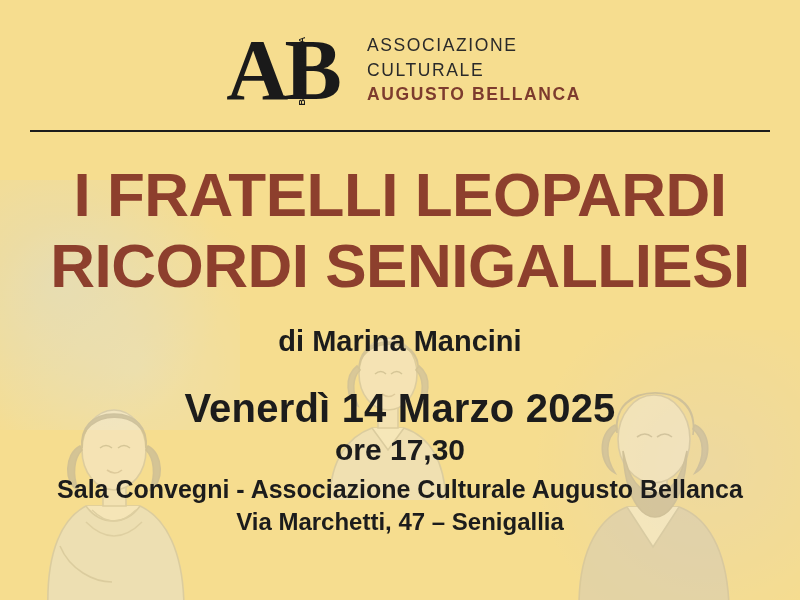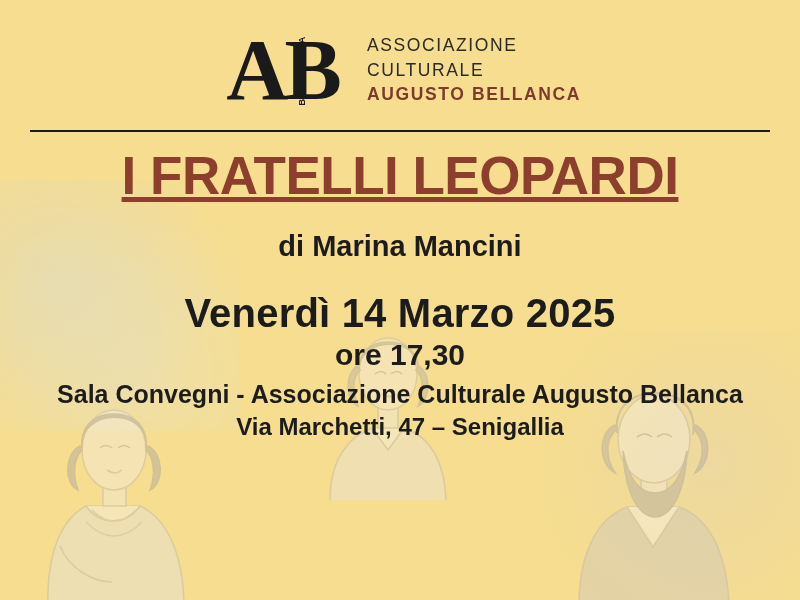--- a/index.html
+++ b/index.html
@@ -142,29 +142,28 @@
   .kicker {
     margin-top: 22px;
     font-size: 22px;
     font-weight: 700;
     letter-spacing: 2.2px;
     color: #2a2a2a;
     text-align: center;
   }
 
   .title {
-    margin-top: 14px;
+    margin-top: 28px;
     text-align: center;
     color: #8d3f2d;
     font-weight: 700;
-    font-size: 53px;
+    font-size: 62px;
     line-height: 1.14;
     letter-spacing: -0.5px;
     text-transform: uppercase;
-    text-decoration: underline;
   }
   .title .line2 { display: block; }
 
   .author {
     margin-top: 24px;
     text-align: center;
     font-size: 29px;
     font-weight: 700;
     color: #1c1c1c;
   }
@@ -287,20 +286,21 @@
         <div class="l2">CULTURALE</div>
         <div class="l3">AUGUSTO BELLANCA</div>
       </div>
     </div>
 
     <div class="rule"></div>
 
 
     <div class="title">
       <span class="line1">I FRATELLI LEOPARDI</span>
+      <span class="line2">RICORDI SENIGALLIESI</span>
     </div>
 
     <div class="author">di Marina Mancini</div>
 
     <div class="date">Venerdì 14 Marzo 2025</div>
     <div class="time">ore 17,30</div>
 
     <div class="venue">Sala Convegni - Associazione Culturale Augusto Bellanca</div>
     <div class="address">Via Marchetti, 47 – Senigallia</div>
   </div>

